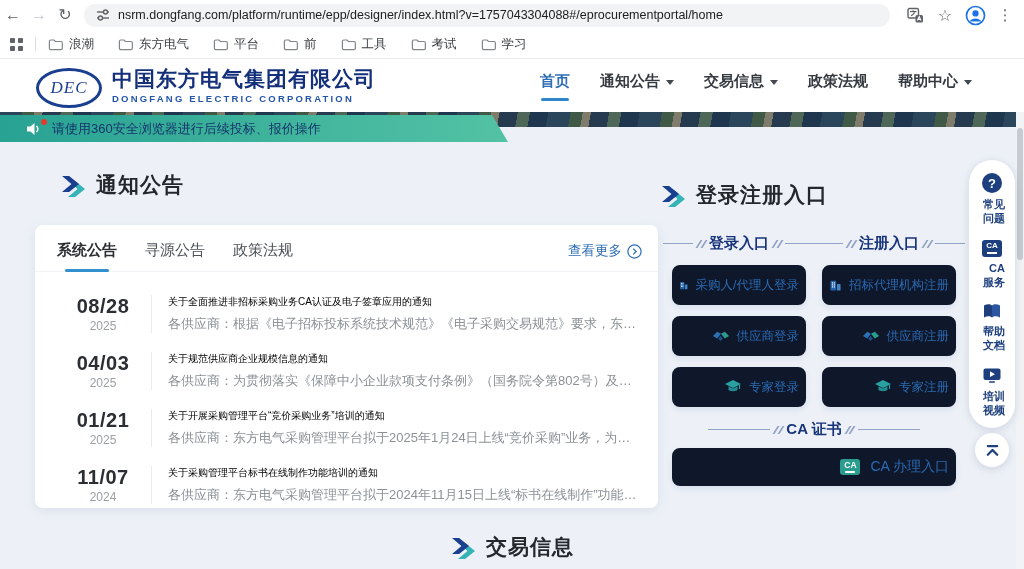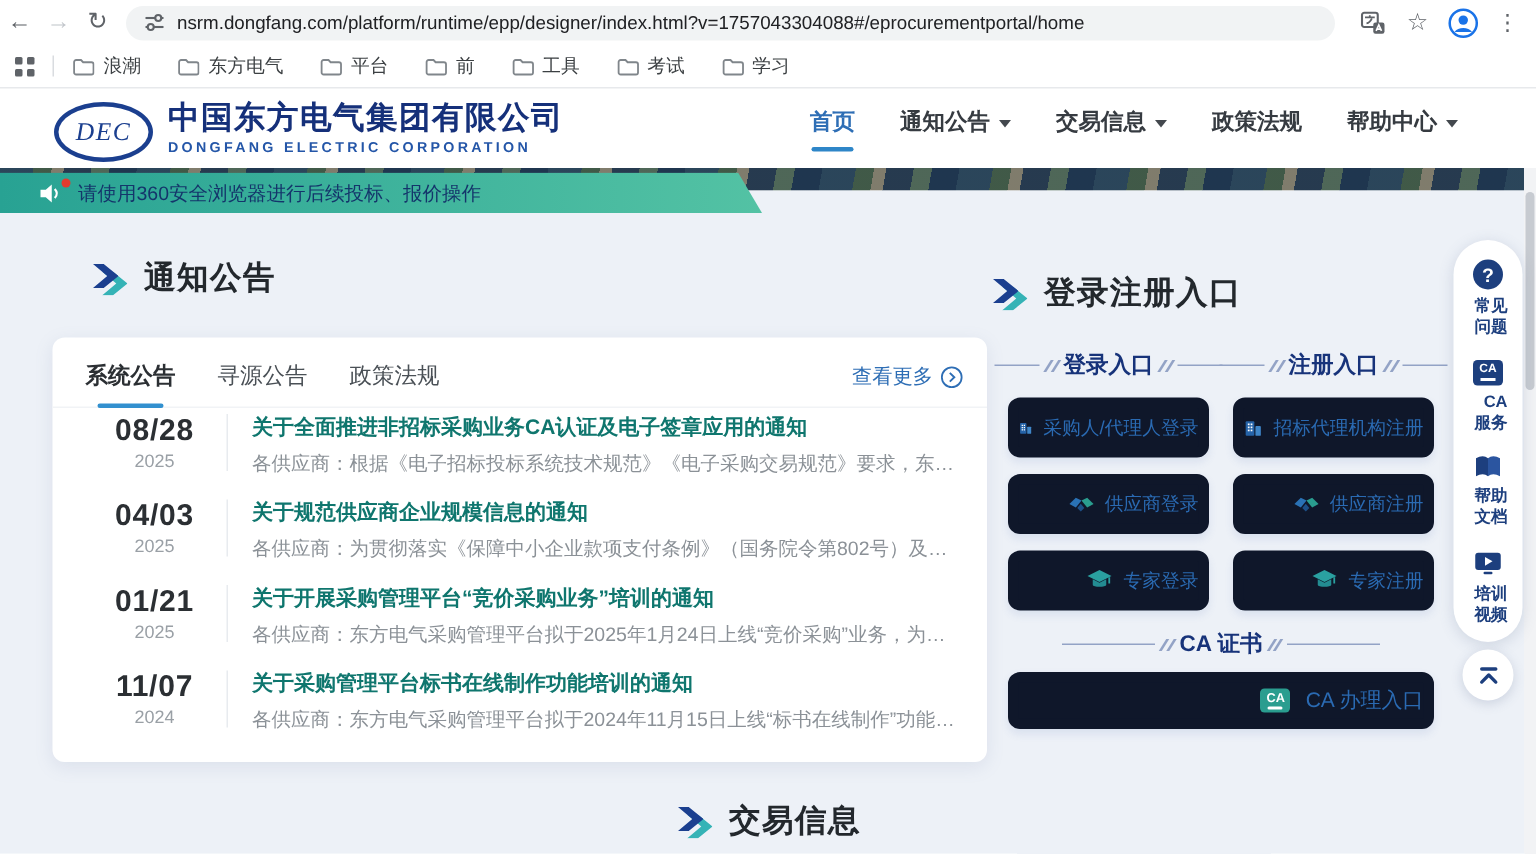--- a/index.html
+++ b/index.html
@@ -59,27 +59,27 @@
 
   
   .notice-card{position:absolute;left:35px;top:98px;width:623px;height:283px;background:#fff;border-radius:8px;
     box-shadow:0 3px 12px rgba(110,130,170,.14);box-sizing:border-box}
   .tabs{position:relative;display:flex;gap:28px;padding:16px 20px 11px 22px;border-bottom:1px solid #f1f3f6}
   .tab{font-size:15px;color:#4a5056;cursor:pointer;position:relative;white-space:nowrap}
   .tab.active{color:#2b2f33;font-weight:bold}
   .tab-underline{position:absolute;left:50%;transform:translateX(-50%);bottom:-12px;width:44px;height:3px;background:#3290cf;border-radius:2px}
   .more{position:absolute;right:16px;top:17px;display:flex;align-items:center;gap:5px;color:#2e6eb5;font-size:13.5px;cursor:pointer}
   .items{padding-top:4px}
-  .item{display:flex;align-items:flex-start;height:57px;padding:0 16px 0 36px;cursor:pointer}
+  .item{display:flex;align-items:flex-end;height:57px;padding:0 16px 0 36px;cursor:pointer}
   .date-block{width:64px;text-align:center;flex:none}
   .date{font-size:20px;font-weight:bold;color:#2b2f33;letter-spacing:.5px}
   .year{font-size:12px;color:#9aa0a6;margin-top:1px}
   .vline{width:1px;height:38px;background:#e8ebef;margin:0 16px;flex:none}
   .item-text{flex:1;min-width:0}
-  .item-title{font-size:14px;font-weight:bold;color:#0f766e;white-space:nowrap;overflow:hidden;text-overflow:ellipsis}
+  .item-title{font-size:10px;font-weight:normal;color:#000000;white-space:nowrap;overflow:hidden;text-overflow:ellipsis}
   .item-excerpt{font-size:13px;color:#8b9197;margin-top:6px;white-space:nowrap;overflow:hidden;text-overflow:ellipsis}
 
   
   .entry-header{position:absolute;width:134px;display:flex;align-items:center;justify-content:center;gap:5px}
   .entry-title{font-size:15px;font-weight:bold;color:#17337a;white-space:nowrap}
   .hline{height:1px;background:#93a3c6;width:30px;flex:none}
   .hline.long{width:62px}
   .slashes{display:flex;gap:3px;flex:none}
   .slash{width:1.5px;height:8px;background:#93a3c6;transform:skewX(-32deg)}
   .btn{position:absolute;width:134px;height:40px;background:#0f172a;border:7px solid #0f172a;border-radius:8px;

